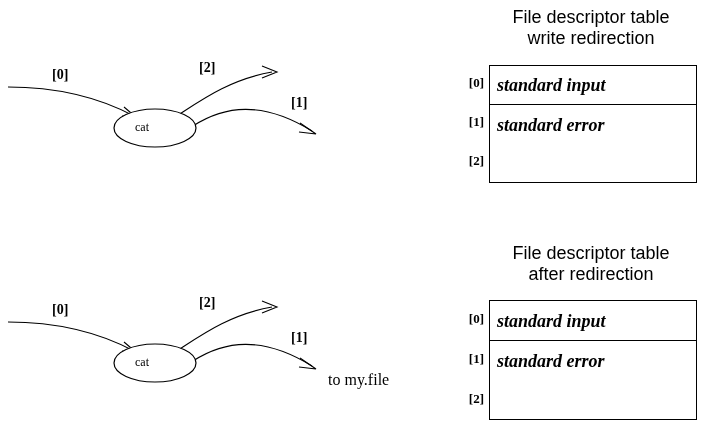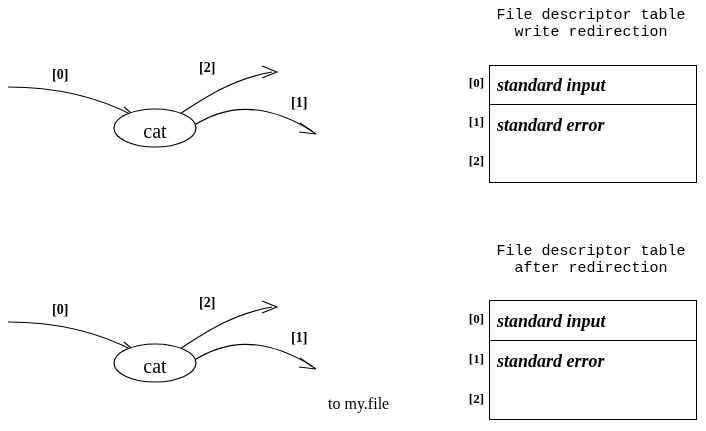--- a/index.html
+++ b/index.html
@@ -55,41 +55,39 @@
     position: absolute;
     font-family: "Liberation Serif", "DejaVu Serif", serif;
     font-size: 14px;
     font-weight: bold;
     line-height: 1;
     white-space: nowrap;
   }
   .node-label {
     position: absolute;
     font-family: "Liberation Serif", "DejaVu Serif", serif;
-    font-size: 20px;
-    line-height: 1;
-    white-space: nowrap;
-    text-align: center;
+    font-size: 12px;
+    line-height: 1;
+    white-space: nowrap;
   }
   .sink-label {
     position: absolute;
     font-family: "Liberation Serif", "DejaVu Serif", serif;
     font-size: 16px;
     line-height: 1;
     white-space: nowrap;
-    margin-top: 24px;
   }
 
   
   .table-title {
     position: absolute;
     width: 226px;
     text-align: center;
-    font-family: Liberation Mono, monospace;
-    font-size: 15px;
+    font-family: Liberation Sans, sans-serif;
+    font-size: 18px;
     line-height: 1.15;
     white-space: nowrap;
   }
   .table-title .line {
     display: block;
   }
   .fd-table {
     position: absolute;
     border: 1.5px solid #000000;
     box-sizing: border-box;

